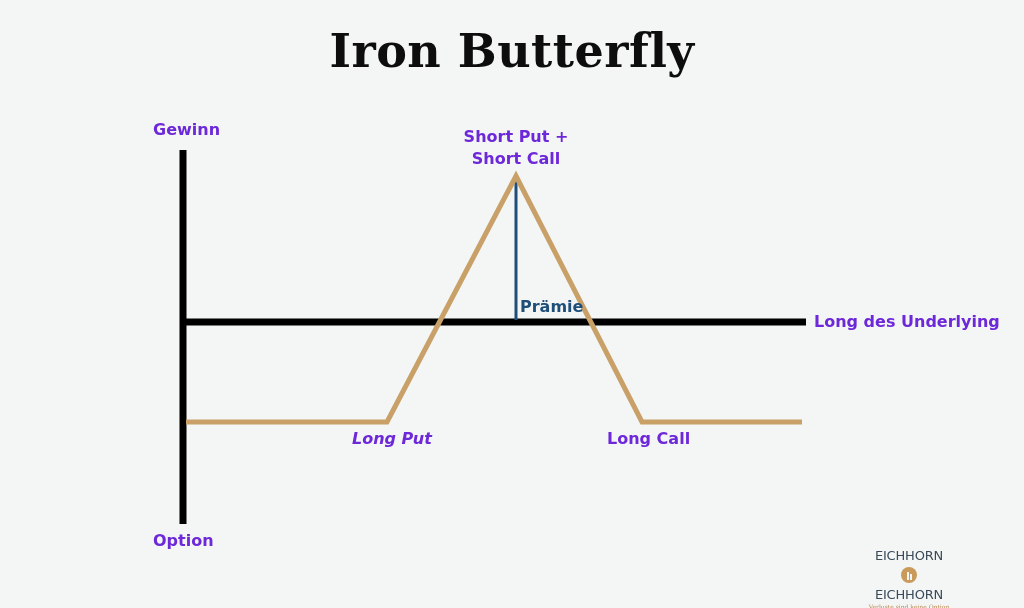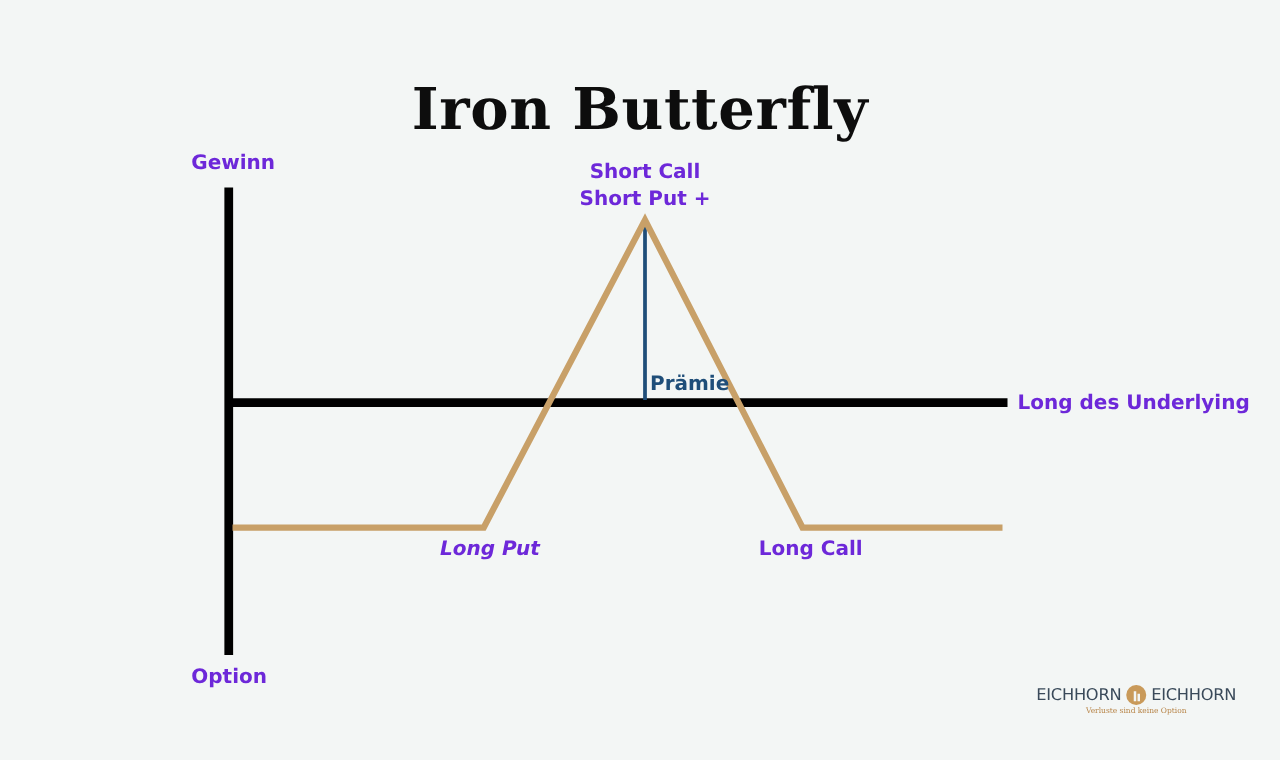--- a/index.html
+++ b/index.html
@@ -9,39 +9,38 @@
       position: relative;
       font-family: "Liberation Sans", sans-serif;
       color: #111;
     }
     .title {
       position: absolute; left: 0; top: 24px; width: 1024px;
       text-align: center;
       font-family: "DejaVu Serif", serif;
       font-weight: bold; font-size: 46px; letter-spacing: 0.5px;
       color: #0d0d0d;
-      margin-top: 36px;
     }
     svg.diagram { position: absolute; left: 0; top: 0; }
     .lbl {
       position: absolute;
       font-family: "DejaVu Sans", sans-serif;
       font-weight: bold; font-size: 16px;
       color: #6d28d9; white-space: nowrap;
     }
     .lbl-center { text-align: center; line-height: 22px; }
     .premium { color: #1f4e79; }
     .logo {
       position: absolute; left: 829px; top: 548px; width: 160px;
       text-align: center;
     }
     .logo-row {
       display: flex; align-items: center; justify-content: center; gap: 4px;
       font-family: "DejaVu Sans", sans-serif; font-size: 13px;
-      color: #3a4a5a; letter-spacing: -0.2px;
+      color: #3a4a5a; letter-spacing: -0.2px; flex-direction: column;
     }
     .logo-mark {
       width: 16px; height: 16px; border-radius: 50%;
       background: #c99a5a; position: relative; display: inline-block;
     }
     .logo-mark::before, .logo-mark::after {
       content: ""; position: absolute; background: #f3f6f5; width: 2px; bottom: 3px;
     }
     .logo-mark::before { left: 6px; height: 8px; }
     .logo-mark::after { left: 9px; height: 6px; }
@@ -64,22 +63,22 @@
   <line x1="516" y1="176" x2="516" y2="320" stroke="#1f4e79" stroke-width="3"></line>
 
   <polyline points="186,422 387,422 516,176 642,422 802,422" fill="none" stroke="#c8a068" stroke-width="5" stroke-linejoin="miter"></polyline>
 </svg>
 
 <div class="lbl" style="left:153px; top:120px;">Gewinn</div>
 <div class="lbl" style="left:153px; top:531px;">Option</div>
 <div class="lbl" style="left:814px; top:312px;">Long des Underlying</div>
 
 <div class="lbl lbl-center" style="left:456px; top:126px; width:120px;">
+  <div>Short Put +</div>
   <div>Short Call</div>
-  <div>Short Put +</div>
 </div>
 
 <div class="lbl premium" style="left:520px; top:297px;">Prämie</div>
 <div class="lbl" style="left:352px; top:429px;font-style:italic;">Long Put</div>
 <div class="lbl" style="left:607px; top:429px;text-align:right;">Long Call</div>
 
 <div class="logo">
   <div class="logo-row">
     <span>EICHHORN</span>
     <span class="logo-mark"></span>

